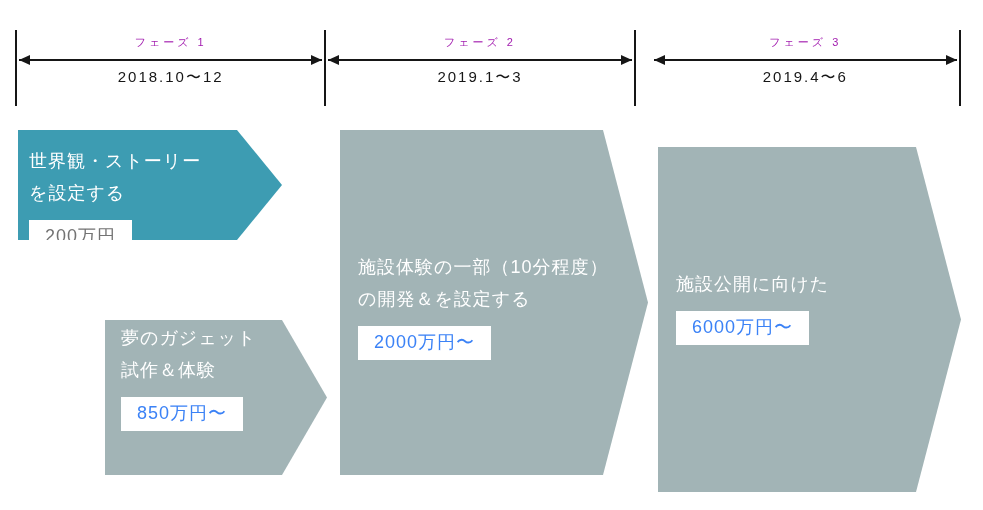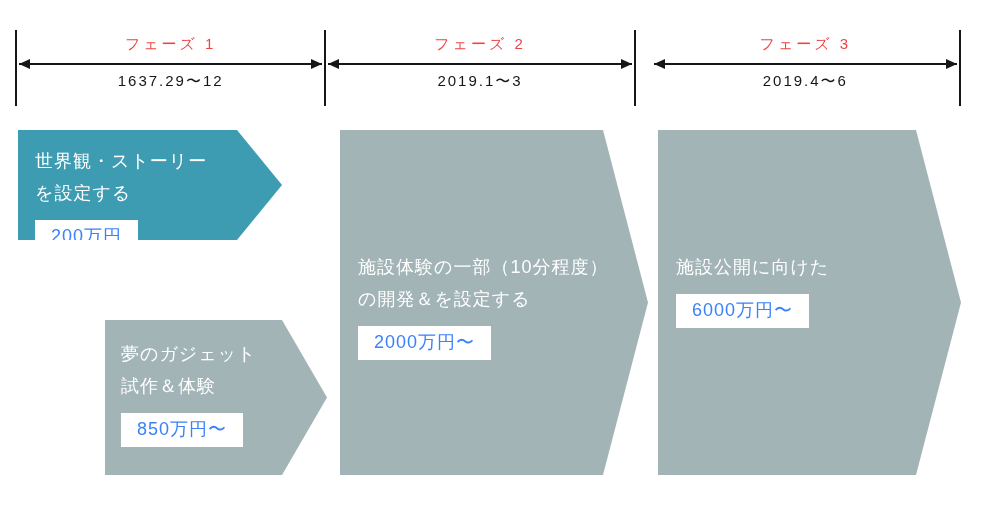--- a/index.html
+++ b/index.html
@@ -18,21 +18,21 @@
     position:absolute; left:15px; top:30px; width:946px; height:76px;
     display:flex;
   }
   .phase {
     flex:1 1 0;
     border-left:2px solid #161616;
     display:flex; flex-direction:column; align-items:center;
   }
   .phase:last-child { border-right:2px solid #161616;padding-left:16px; }
   .phase-label {
-    margin-top:5px; font-size:15px; letter-spacing:3px; color:#ef4444;
+    margin-top:5px; font-size:11px; letter-spacing:3px; color:#a21caf;
     white-space:nowrap;
   }
   .dim-arrow {
     position:relative; align-self:stretch; height:2px;
     background:#161616; margin:9px 2px 0 2px;
   }
   .dim-arrow::before, .dim-arrow::after {
     content:""; position:absolute; top:-4px; width:0; height:0;
     border-top:5px solid transparent; border-bottom:5px solid transparent;
   }
@@ -52,38 +52,38 @@
   .block.teal { background:#3d9cb2; }
   .block.gray { background:#a2b4b6; }
   .block-text {
     font-size:18px; line-height:1.78; letter-spacing:1px; white-space:nowrap;
   }
   .badge {
     display:inline-block; margin-top:11px;
     background:#ffffff; padding:4px 16px 6px 16px;
     font-size:18px; letter-spacing:1px; white-space:nowrap;
   }
-  .teal .badge { color:#3b82f6;text-align:right; }
+  .teal .badge { color:#737373;text-align:right; }
   .gray .badge { color:#3b82f6; }
 
-  .block-worldview    { left:18px;  top:130px; width:264px; height:110px; padding:15px 60px 0 17px; }
-  .block-gadget       { left:105px; top:320px; width:222px; height:155px; padding:18px 50px 0 16px; }
+  .block-worldview    { left:18px;  top:130px; width:264px; height:110px; padding:15px 60px 0 11px; }
+  .block-gadget       { left:105px; top:320px; width:222px; height:155px; padding:2px 50px 0 16px; }
   .block-facility     { left:340px; top:130px; width:308px; height:345px; padding:121px 60px 16px 18px; }
-  .block-crowdfunding { left:658px; top:130px; width:303px; height:345px; padding:121px 60px 0 18px; }
+  .block-crowdfunding { left:658px; top:147px; width:303px; height:345px; padding:121px 60px 0 18px; }
 </style>
 </head>
 <body>
 
 <div class="stage">
 
   <div class="timeline">
     <div class="phase">
       <div class="phase-label">フェーズ 1</div>
       <div class="dim-arrow"></div>
-      <div class="phase-dates">1637.29〜12</div>
+      <div class="phase-dates">2018.10〜12</div>
     </div>
     <div class="phase">
       <div class="phase-label">フェーズ 2</div>
       <div class="dim-arrow"></div>
       <div class="phase-dates">2019.1〜3</div>
     </div>
     <div class="phase">
       <div class="phase-label">フェーズ 3</div>
       <div class="dim-arrow"></div>
       <div class="phase-dates">2019.4〜6</div>

